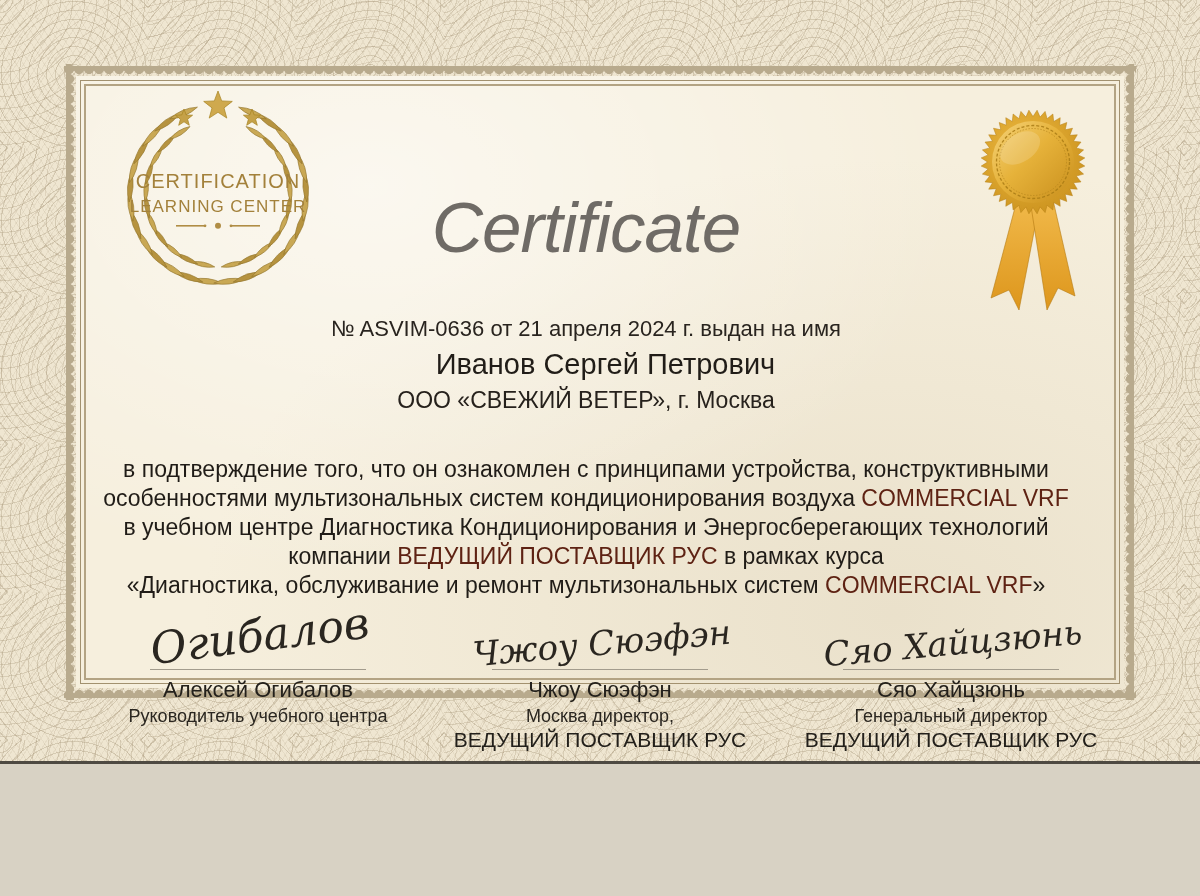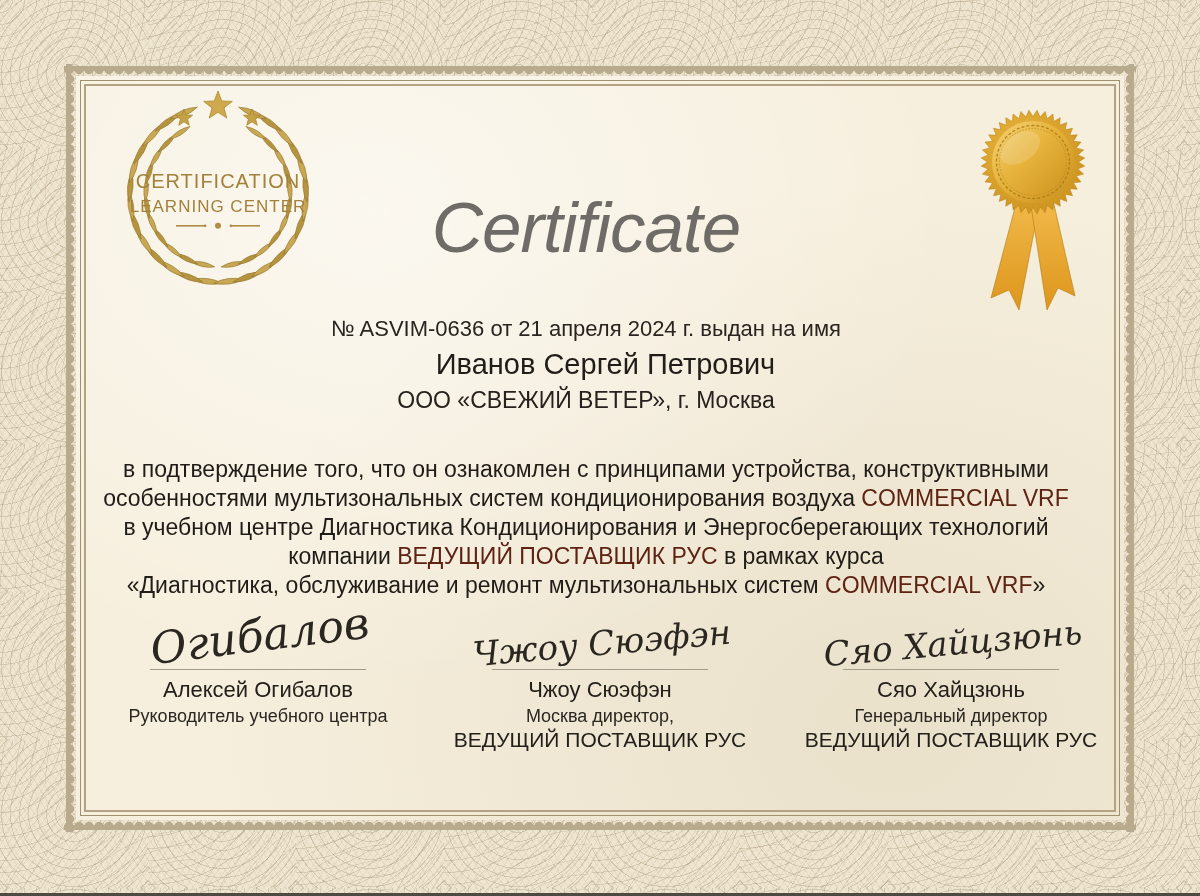--- a/index.html
+++ b/index.html
@@ -1,17 +1,17 @@
 <!DOCTYPE html>
 <html><head>
 <meta charset="utf-8">
 <style>
   html,body{margin:0;padding:0;background:#d8d2c4;}
   .cert{
-    position:relative;width:1200px;height:896px;overflow:hidden;
+    position:relative;width:1200px;height:764px;overflow:hidden;
     background-color:#0f766e;
     font-family:"Liberation Sans",sans-serif;
   }
   
   .outer-pattern{
     position:absolute;inset:0;
     background-color:#efe6d1;
     background-image:
       repeating-radial-gradient(circle at 50% 50%, rgba(163,146,116,0.34) 0 1px, rgba(163,146,116,0) 1px 9px),
       repeating-radial-gradient(circle at 0% 0%, rgba(163,146,116,0.30) 0 1px, rgba(163,146,116,0) 1px 12px),

